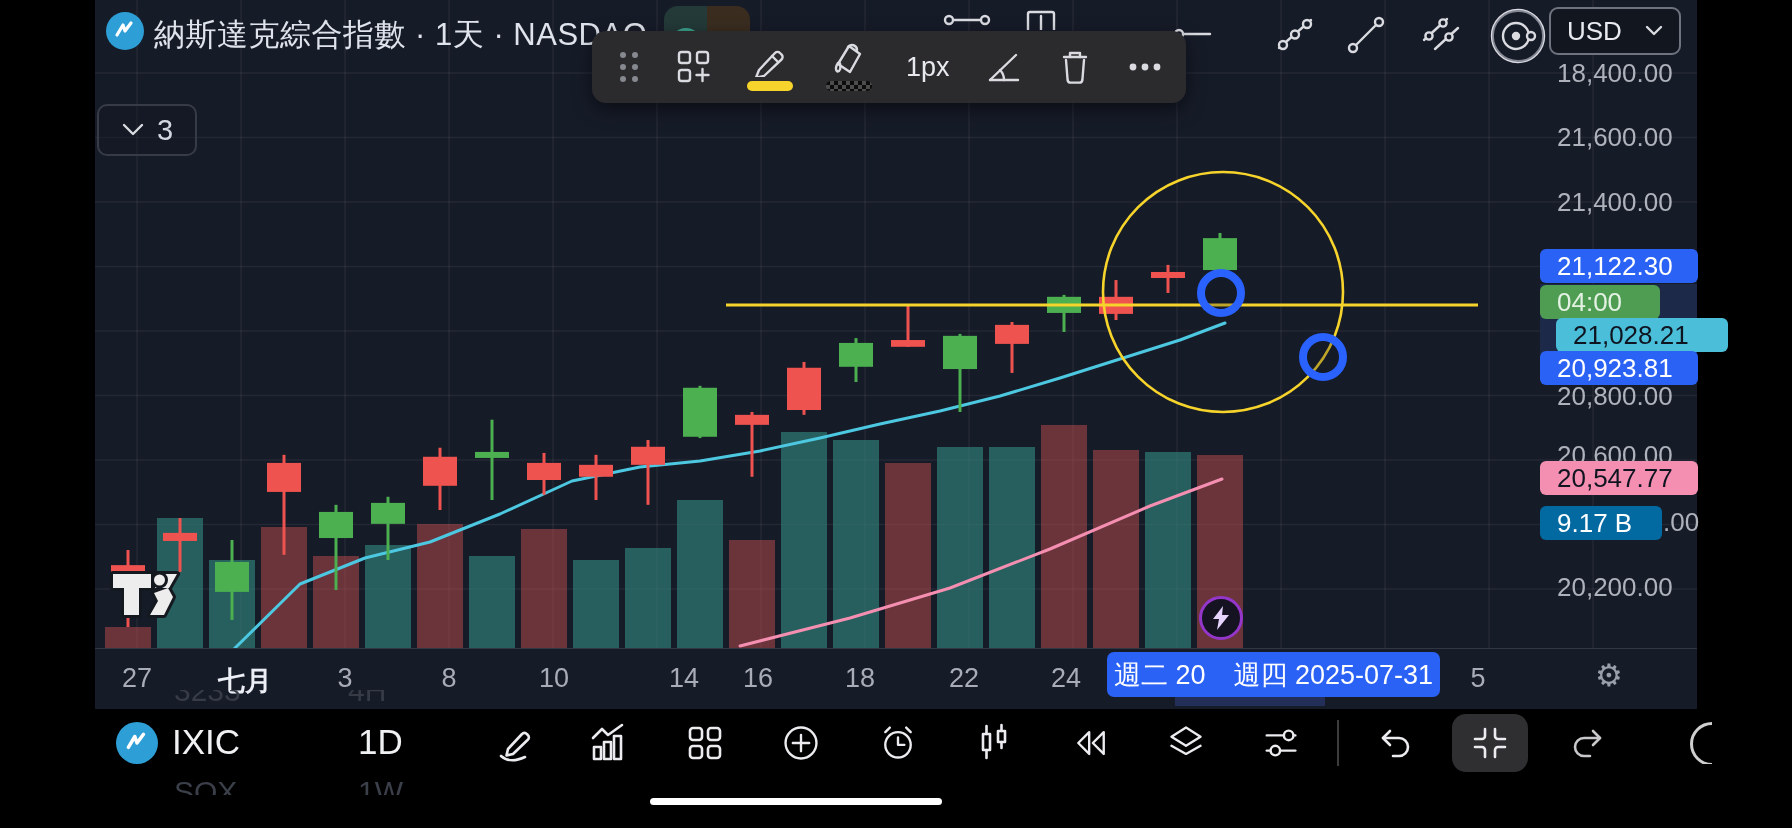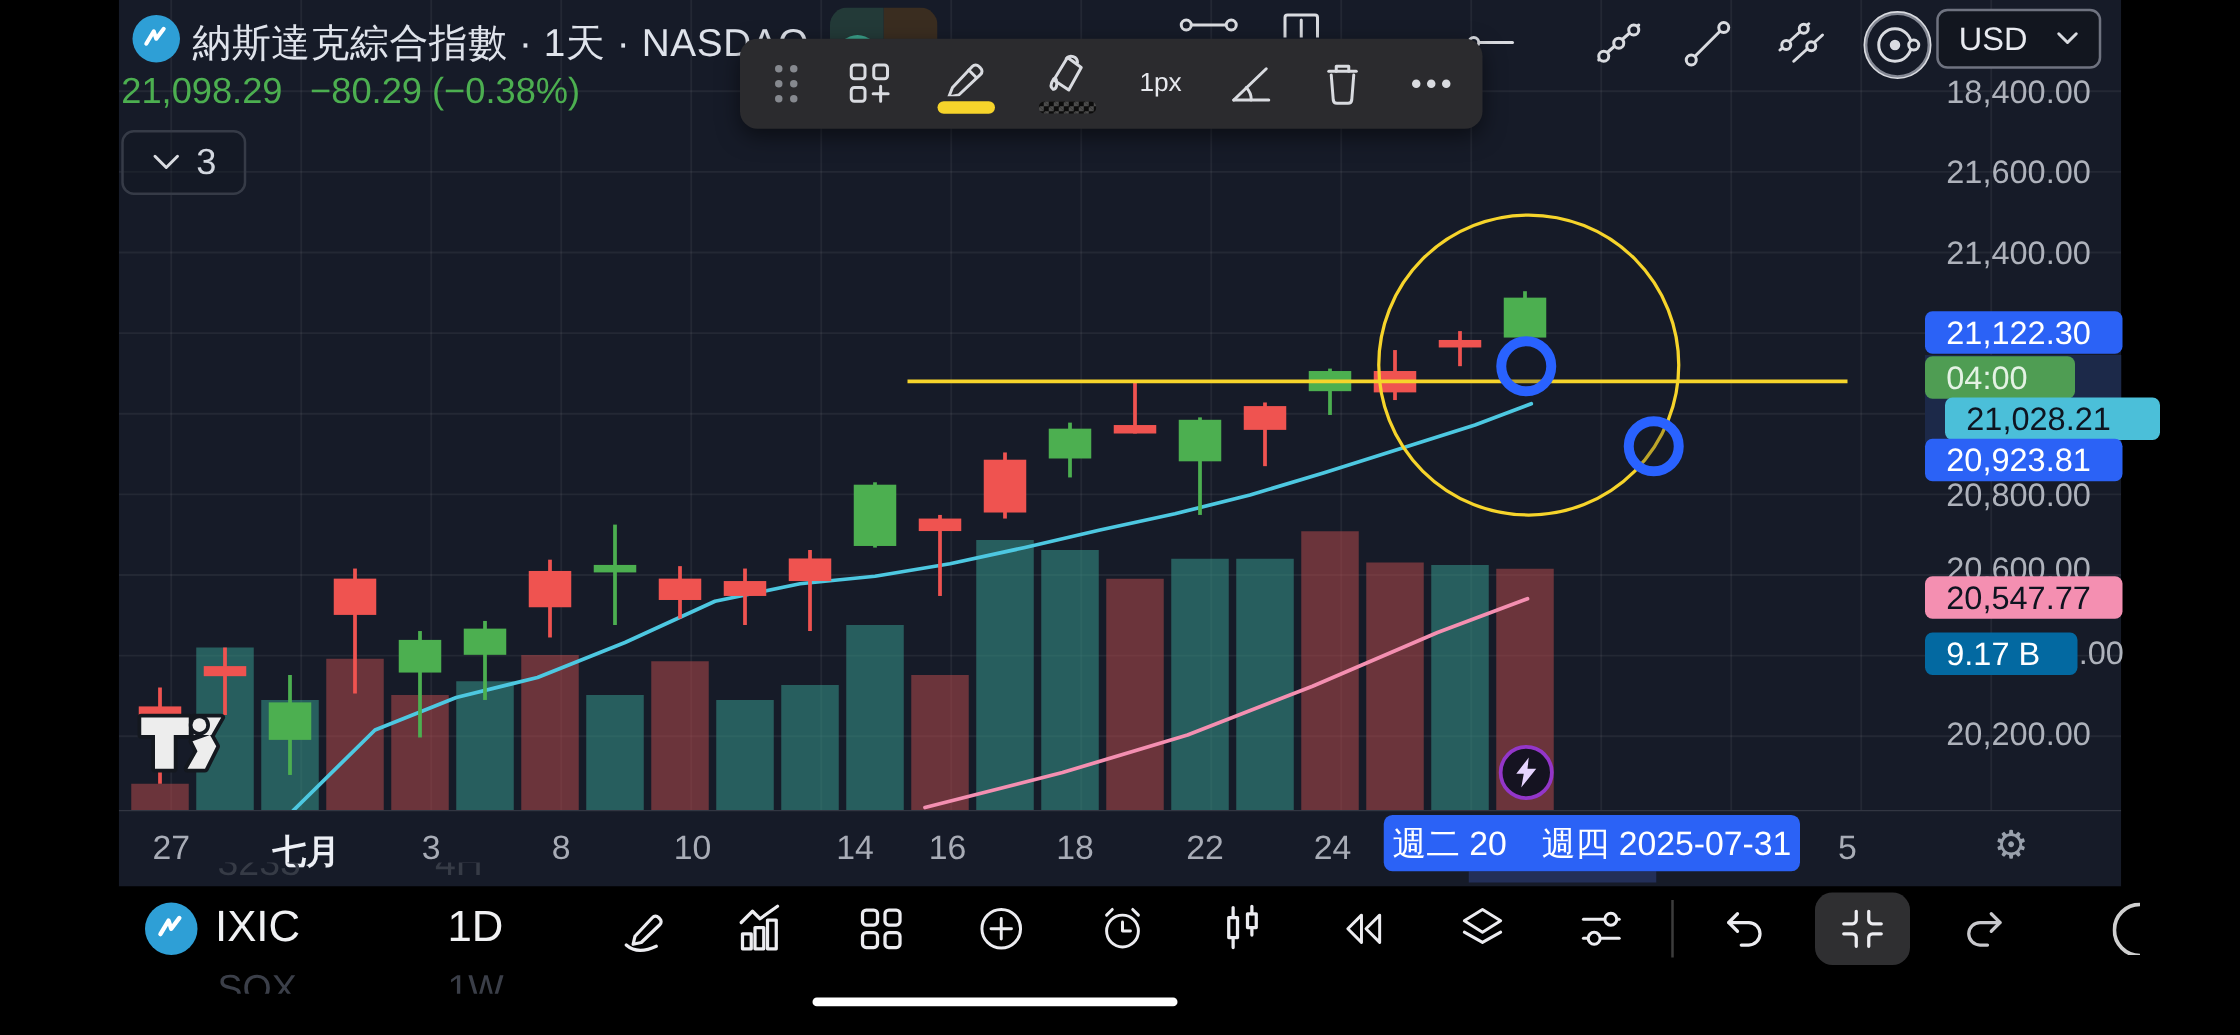--- a/index.html
+++ b/index.html
@@ -24,21 +24,21 @@
 
   
   #app-icons{left:664px;top:6px;width:86px;height:50px;border-radius:14px;overflow:hidden;display:flex;z-index:4;}
   #app-icons .half{width:43px;height:50px;display:flex;justify-content:center;}
   
   #float-toolbar{left:592px;top:31px;width:594px;height:72px;background:#2b2b2e;border-radius:14px;box-shadow:0 6px 18px rgba(0,0,0,.5);display:flex;align-items:center;justify-content:space-between;padding:0 24px;box-sizing:border-box;z-index:6;}
   .tool-item{display:flex;flex-direction:column;align-items:center;justify-content:center;gap:4px;}
   .pill{width:46px;height:10px;border-radius:5px;}
   .pill.yellow{background:#f6d42b;}
   .pill.checker{background-color:#0c0c0c;background-image:linear-gradient(45deg,#4c4c4c 25%,transparent 25%,transparent 75%,#4c4c4c 75%),linear-gradient(45deg,#4c4c4c 25%,transparent 25%,transparent 75%,#4c4c4c 75%);background-size:8px 8px;background-position:0 0,4px 4px;}
-  .linewidth-label{color:#e7e9ee;font-size:21px;}
+  .linewidth-label{color:#e7e9ee;font-size:27px;}
 
   
   .top-tool{position:absolute;z-index:3;}
   #currency-btn{left:1549px;top:7px;width:132px;height:48px;border:2px solid #6f7380;border-radius:9px;background:#12161f;display:flex;align-items:center;justify-content:space-between;padding:0 16px;box-sizing:border-box;color:#e8eaf0;font-size:26px;z-index:6;}
 
   
   .paxis-label{position:absolute;left:1557px;height:32px;line-height:32px;font-size:26px;color:#aeb2bb;z-index:3;}
   .paxis-badge{position:absolute;left:1540px;height:34px;border-radius:6px;display:flex;align-items:center;padding-left:17px;box-sizing:border-box;font-size:26px;z-index:4;}
   #axis-price-highlight{left:1540px;top:284px;width:157px;height:70px;background:#1c2949;z-index:2;}
   #partial-label{left:1663px;top:507px;font-size:26px;color:#aeb2bb;z-index:3;}
@@ -225,24 +225,20 @@
       <div class="paxis-badge" style="top: 506px; width: 122px; background: #0369a1; color: rgb(255, 255, 255);">9.17 B</div>
     </div>
   <div id="partial-label" class="abs">.00</div>
 
   <div id="symbol-logo" class="abs">
     <svg width="24" height="24" viewBox="0 0 24 24">
         <path d="M4 16 L10 6 L12 12 L18 4" stroke="#fff" stroke-width="3.2" fill="none" stroke-linecap="round" stroke-linejoin="round"></path>
       </svg>
   </div>
   <div id="page-title" class="abs">納斯達克綜合指數 · 1天 · NASDAQ</div>
-  <div id="quote-row" class="abs">
-    <span>21,098.29</span>
-    <span style="margin-left:14px">−80.29 (−0.38%)</span>
-  </div>
   <div id="interval-badge-btn" class="abs">
     <svg width="24" height="16" viewBox="0 0 24 16">
         <path d="M3 3 l9 9 l9 -9" class="icn"></path>
       </svg>
     <span>3</span>
   </div>
 
   <div id="app-icons" class="abs">
     <div class="half" style="background:#233a38">
         <svg width="34" height="50">

